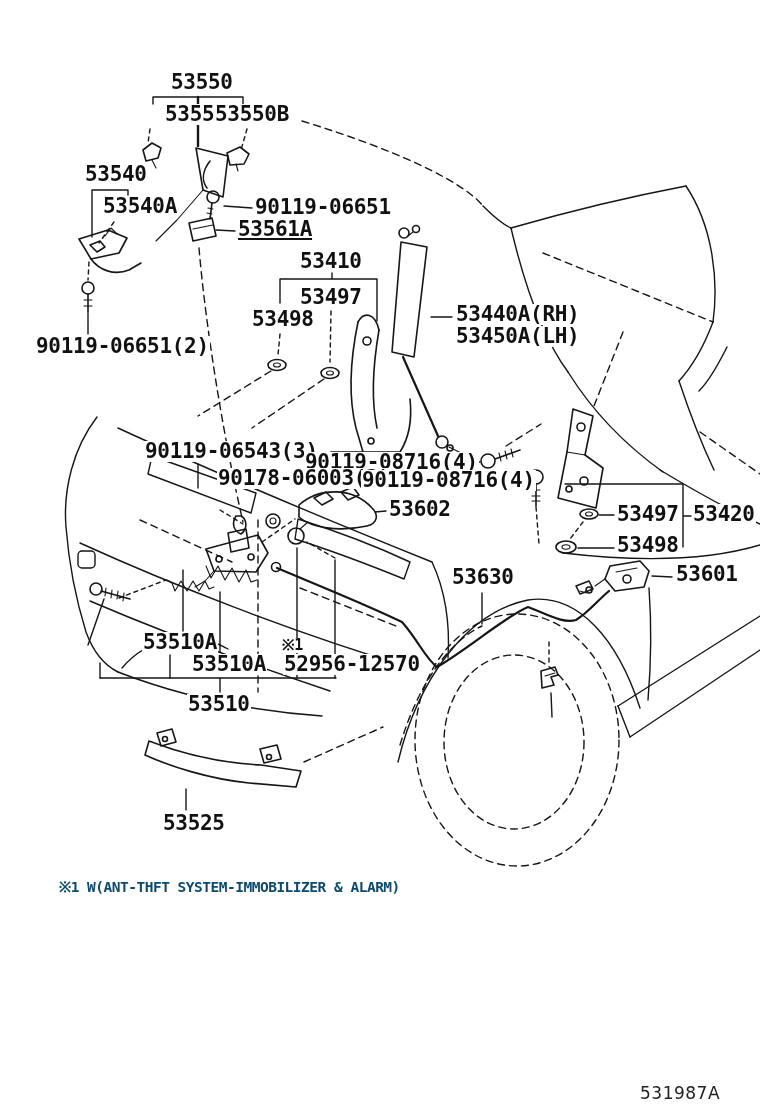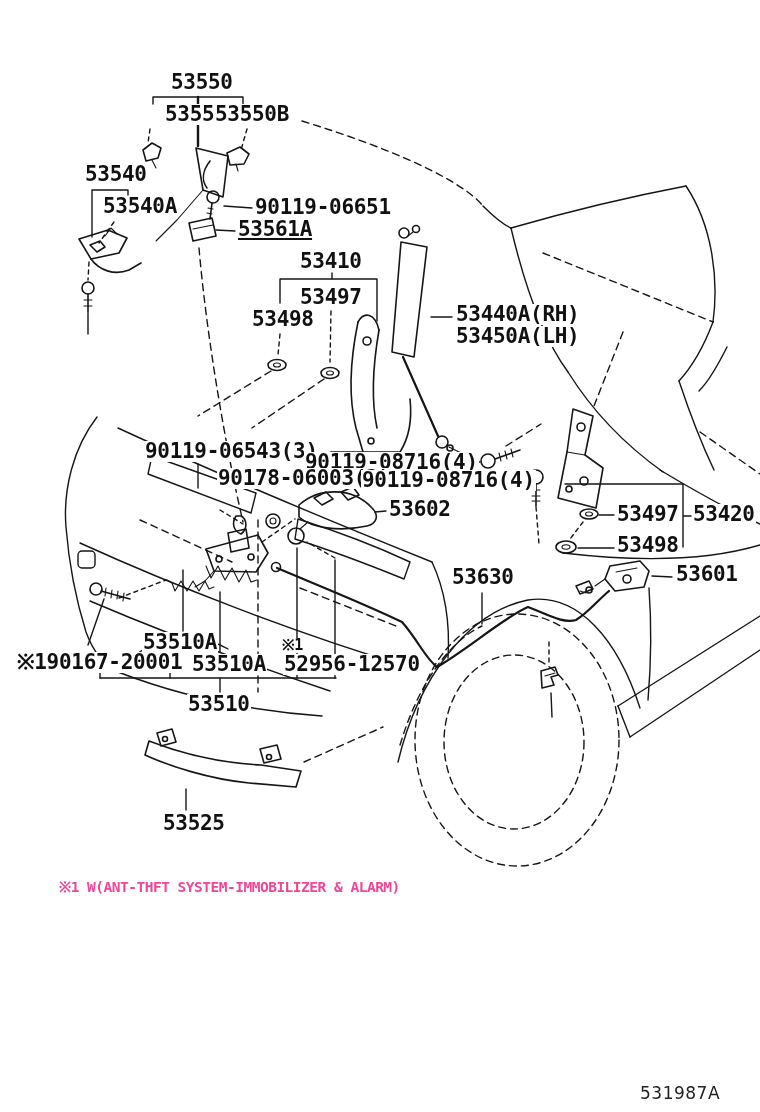--- a/index.html
+++ b/index.html
@@ -19,21 +19,21 @@
   .artwork .w2{stroke-width:2.2;}
   .artwork .dash{stroke-dasharray:7 5;}
   .artwork .dashs{stroke-dasharray:4 4;}
   .callout-layer{position:absolute;left:0;top:0;width:100%;height:100%;}
   .callout{
     position:absolute;font-weight:bold;font-size:21px;letter-spacing:-0.3px;
     color:#111;background:#ffffff;padding:0 1px;line-height:1.02;white-space:nowrap;
   }
   .footnote{
     position:absolute;left:59px;top:876px;font-weight:bold;font-size:14.5px;
-    letter-spacing:-0.5px;color:#ec4899;white-space:nowrap;
+    letter-spacing:-0.5px;color:#0c4a6e;white-space:nowrap;
   }
   .diagram-code{
     position:absolute;left:640px;top:1083px;font-family:"DejaVu Sans","Liberation Sans",sans-serif;
     font-size:17px;color:#222;white-space:nowrap;letter-spacing:0.5px;
   }
 </style>
 </head>
 <body>
 
 <div class="stage">
@@ -246,32 +246,32 @@
       <div class="callout" style="left: 214px; top: 104px;">53550B</div>
       <div class="callout" style="left: 84px; top: 164px;">53540</div>
       <div class="callout" style="left: 102px; top: 196px;">53540A</div>
       <div class="callout" style="left: 254px; top: 197px;">90119-06651</div>
       <div class="callout" style="left: 237px; top: 219px; text-decoration: underline;">53561A</div>
       <div class="callout" style="left: 299px; top: 251px;">53410</div>
       <div class="callout" style="left: 299px; top: 287px;">53497</div>
       <div class="callout" style="left: 251px; top: 309px;">53498</div>
       <div class="callout" style="left: 455px; top: 304px;">53440A(RH)</div>
       <div class="callout" style="left: 455px; top: 326px;">53450A(LH)</div>
+      <div class="callout" style="left: 35px; top: 336px;">90119-06651(2)</div>
       <div class="callout" style="left: 144px; top: 441px;">90119-06543(3)</div>
       <div class="callout" style="left: 304px; top: 452px;">90119-08716(4)</div>
       <div class="callout" style="left: 217px; top: 468px;">90178-06003(2)</div>
       <div class="callout" style="left: 361px; top: 470px;">90119-08716(4)</div>
       <div class="callout" style="left: 388px; top: 499px;">53602</div>
       <div class="callout" style="left: 616px; top: 504px;">53497</div>
       <div class="callout" style="left: 692px; top: 504px;">53420</div>
       <div class="callout" style="left: 616px; top: 535px;">53498</div>
       <div class="callout" style="left: 451px; top: 567px;">53630</div>
       <div class="callout" style="left: 675px; top: 564px;">53601</div>
       <div class="callout" style="left: 142px; top: 632px;">53510A</div>
-      <div class="callout" style="left: 16px; top: 652px;">※190167-20001</div>
       <div class="callout" style="left: 191px; top: 654px;">53510A</div>
       <div class="callout" style="left: 281px; top: 638px; font-size: 15px;">※1</div>
       <div class="callout" style="left: 283px; top: 654px;">52956-12570</div>
       <div class="callout" style="left: 187px; top: 694px;">53510</div>
       <div class="callout" style="left: 162px; top: 813px;">53525</div>
     </div>
 
   <div class="footnote">※1 W(ANT-THFT SYSTEM-IMMOBILIZER &amp; ALARM)</div>
   <div class="diagram-code">531987A</div>
 </div>

